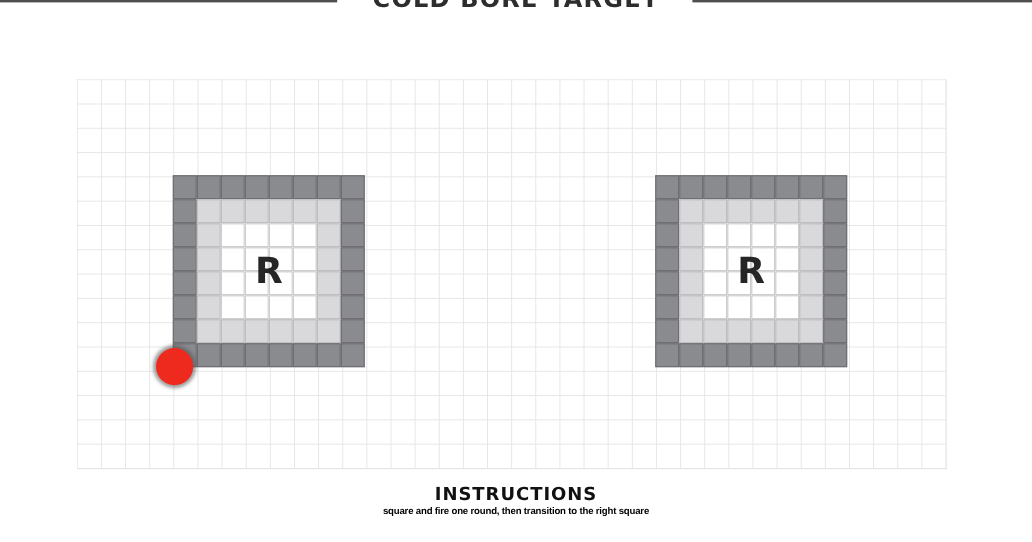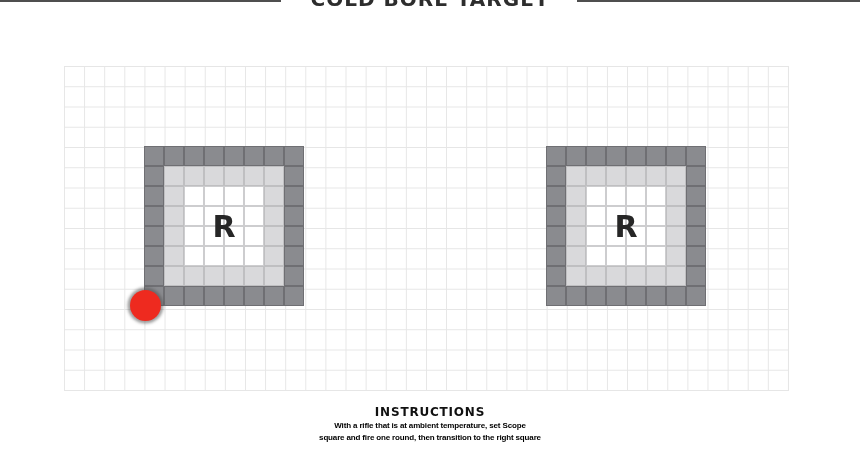--- a/index.html
+++ b/index.html
@@ -112,21 +112,21 @@
   .instructions {
     position: absolute;
     left: 0;
     right: 0;
     top: 406px;
     text-align: center;
     color: #000000;
   }
   .instructions-title {
     font-family: "DejaVu Sans", sans-serif;
-    font-size: 12px;
+    font-size: 15px;
     line-height: 12px;
     font-weight: bold;
     letter-spacing: 0.8px;
     color: #111111;
     margin-bottom: 2px;
     text-align: center;
   }
   .instr-line {
     font-family: "Liberation Sans", sans-serif;
     font-size: 8px;
@@ -286,18 +286,17 @@
         <div class="cell c-dark"></div>
       </div>
     <div class="center-label">R</div>
   </div>
 
   <div class="shot-marker"></div>
 
   <div class="instructions">
     <div class="instructions-title">INSTRUCTIONS</div>
     <div>
-        <div class="instr-line">With a rifle that is at ambient temperature, set Scope</div>
         <div class="instr-line">square and fire one round, then transition to the right square</div>
       </div>
   </div>
 
 </div>
 
 </body></html>

